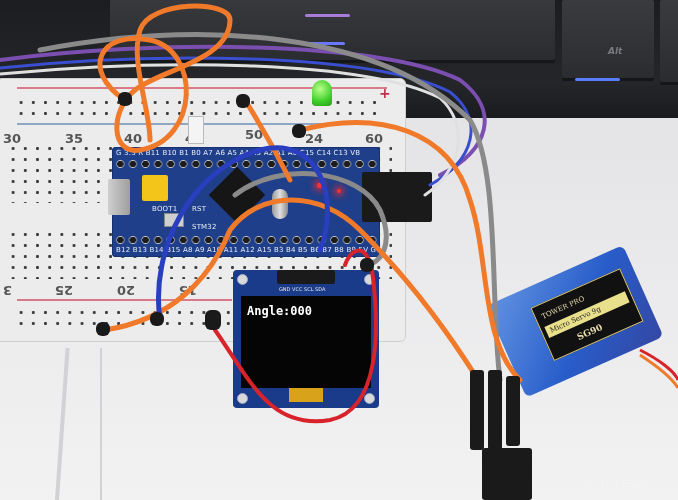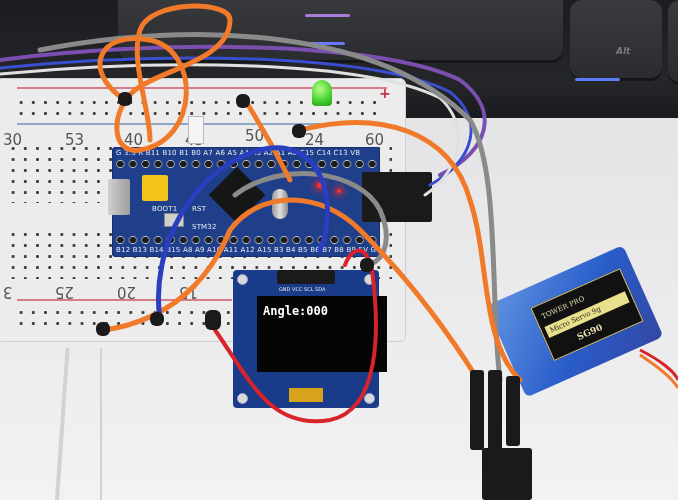--- a/index.html
+++ b/index.html
@@ -1,31 +1,31 @@
 <!DOCTYPE html>
 <html><head>
 <meta charset="utf-8">
 <style>
   html,body{margin:0;padding:0;}
   body{width:678px;height:500px;overflow:hidden;position:relative;background:#e9e9ea;font-family:"DejaVu Sans",sans-serif;}
   .abs{position:absolute;}
   
   .keyboard{left:0;top:0;width:678px;height:118px;background:linear-gradient(180deg,#1c1d20 0%,#25262a 70%,#1a1b1e 100%);}
-  .key{background:linear-gradient(180deg,#3a3b3f,#2b2c30);border-radius:12px;box-shadow:0 3px 0 #151618;margin-left:8px;}
+  .key{background:linear-gradient(180deg,#3a3b3f,#2b2c30);border-radius:2px;box-shadow:0 3px 0 #151618;}
   .key-label{color:#7a7b80;font-size:9px;font-style:italic;font-weight:bold;}
   .led{height:3px;border-radius:2px;}
   
   .table{left:0;top:118px;width:678px;height:382px;background:linear-gradient(180deg,#e4e4e6,#f2f2f3);}
   .tableline{background:#d2d2d4;}
   
   .breadboard{left:-4px;top:78px;width:408px;height:262px;background:#ececec;border:1px solid #cfcfcf;border-radius:6px;}
   .rail-red{height:2px;background:#d77a8a;}
   .rail-blue{height:2px;background:#8fa7c4;}
   .holes{background-image:radial-gradient(circle,#3a3a3a 1.3px,transparent 1.6px);background-size:12.2px 11px;}
-  .bb-num{font-size:15px;color:#555;}
+  .bb-num{font-size:13px;color:#555;font-weight:bold;}
   .plus{color:#c0304a;font-size:14px;font-weight:bold;}
   
   .mcu{left:112px;top:147px;width:268px;height:110px;background:#1f3f8a;border-radius:4px;box-shadow:inset 0 0 0 1px #173170;}
   .pinrow{height:10px;background-image:radial-gradient(circle,#1c1c1c 3px,#c9c9c9 3.5px,transparent 4.5px);background-size:12.6px 10px;}
   .pinlabel{font-size:7px;color:#e7ecf5;letter-spacing:0.2px;white-space:nowrap;}
   .chip{background:#161616;transform:rotate(45deg);}
   .jumper{background:#f3c51a;border-radius:2px;}
   .usb{background:linear-gradient(90deg,#cfcfcf,#9e9e9e);border-radius:2px;}
   .crystal{background:linear-gradient(90deg,#9a9a9a,#e0e0e0,#8a8a8a);border-radius:10px;}
   .btn{background:#cfcfcf;border:1px solid #888;}
@@ -66,21 +66,21 @@
   <div class="abs tableline" style="left:100px;top:230px;width:2px;height:160px;"></div>
 </div>
 
 <div class="abs breadboard">
   <div class="abs rail-red" style="left:20px;top:8px;width:370px;"></div>
   <div class="abs holes" style="left:18px;top:18px;width:370px;height:24px;"></div>
   <div class="abs rail-blue" style="left:20px;top:44px;width:370px;"></div>
   <span class="abs plus" style="left:382px;top:6px;">+</span>
 
   <span class="abs bb-num" style="left:6px;top:52px;">30</span>
-  <span class="abs bb-num" style="left:68px;top:52px;">53</span>
+  <span class="abs bb-num" style="left:68px;top:52px;">35</span>
   <span class="abs bb-num" style="left:127px;top:52px;">40</span>
   <span class="abs bb-num" style="left:188px;top:52px;">45</span>
   <span class="abs bb-num" style="left:248px;top:48px;">50</span>
   <span class="abs bb-num" style="left:308px;top:52px;">24</span>
   <span class="abs bb-num" style="left:368px;top:52px;">60</span>
 
   <div class="abs holes" style="left:10px;top:64px;width:385px;height:60px;"></div>
   <div class="abs holes" style="left:10px;top:150px;width:385px;height:50px;"></div>
 
   <span class="abs bb-num" style="left:6px;top:204px;transform:rotate(180deg);">3</span>
@@ -113,21 +113,21 @@
 
 <div class="abs connector" style="left:362px;top:172px;width:70px;height:50px;"></div>
 
 <div class="abs oled">
   <div class="abs hole" style="left:4px;top:4px;"></div>
   <div class="abs hole" style="left:131px;top:4px;"></div>
   <div class="abs hole" style="left:4px;top:123px;"></div>
   <div class="abs hole" style="left:131px;top:123px;"></div>
   <div class="abs connector" style="left:44px;top:0px;width:58px;height:14px;"></div>
   <div class="abs oled-pins" style="left:46px;top:16px;">GND VCC SCL SDA</div>
-  <div class="abs screen" style="left:24px;top:26px;width:130px;height:76px;">
+  <div class="abs screen" style="left:8px;top:26px;width:130px;height:92px;">
     <span class="abs oled-text" style="left:6px;top:8px;">Angle:000</span>
   </div>
   <div class="abs flex" style="left:56px;top:118px;width:34px;height:14px;"></div>
 </div>
 
 <div class="abs" style="left:312px;top:80px;width:20px;height:26px;border-radius:10px 10px 4px 4px;background:radial-gradient(circle at 40% 35%,#b9ff8a,#3fcf2a 60%,#2a9a1a);"></div>
 
 <div class="abs servo">
   <div class="abs servo-body" style="left:0;top:10px;width:150px;height:100px;"></div>
   <div class="abs servo-label" style="left:40px;top:30px;width:96px;height:56px;">

